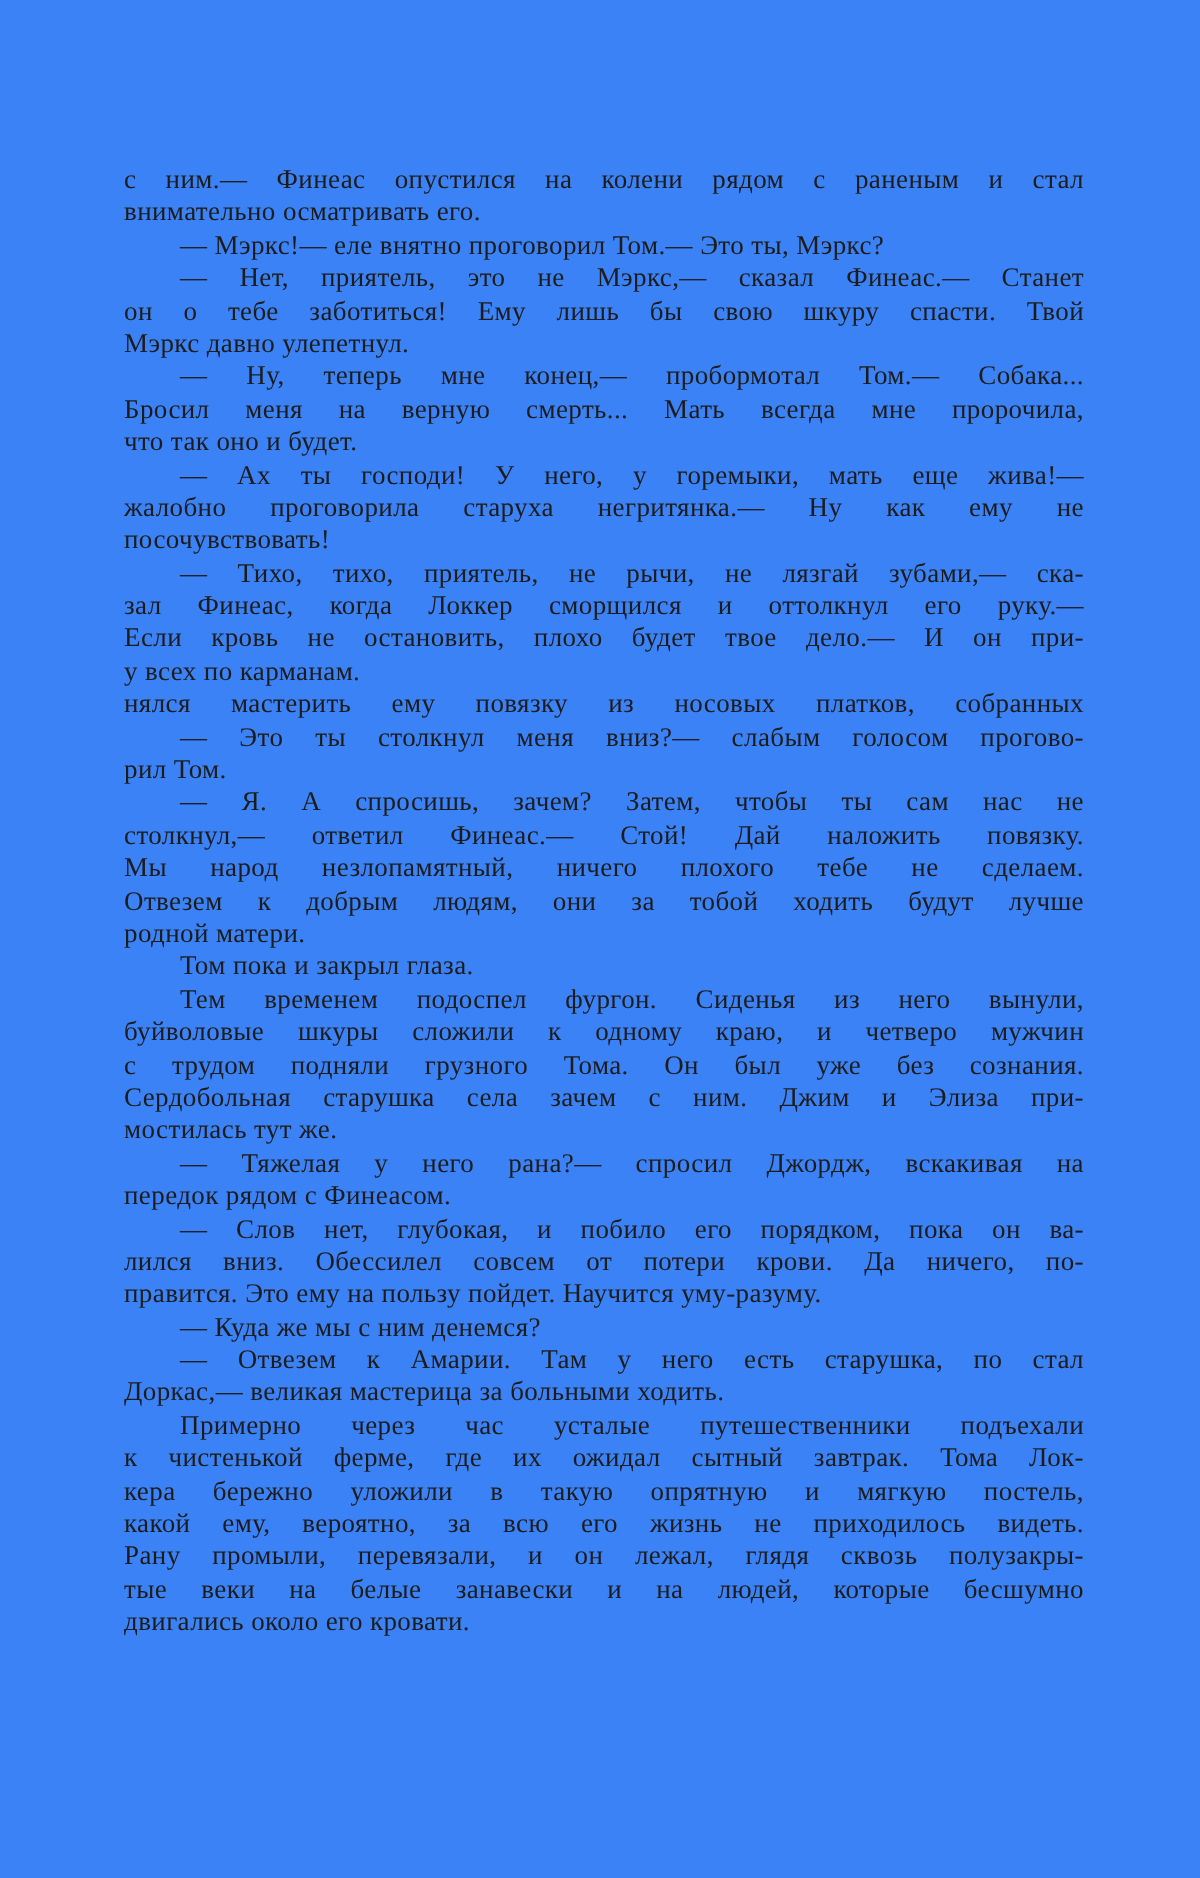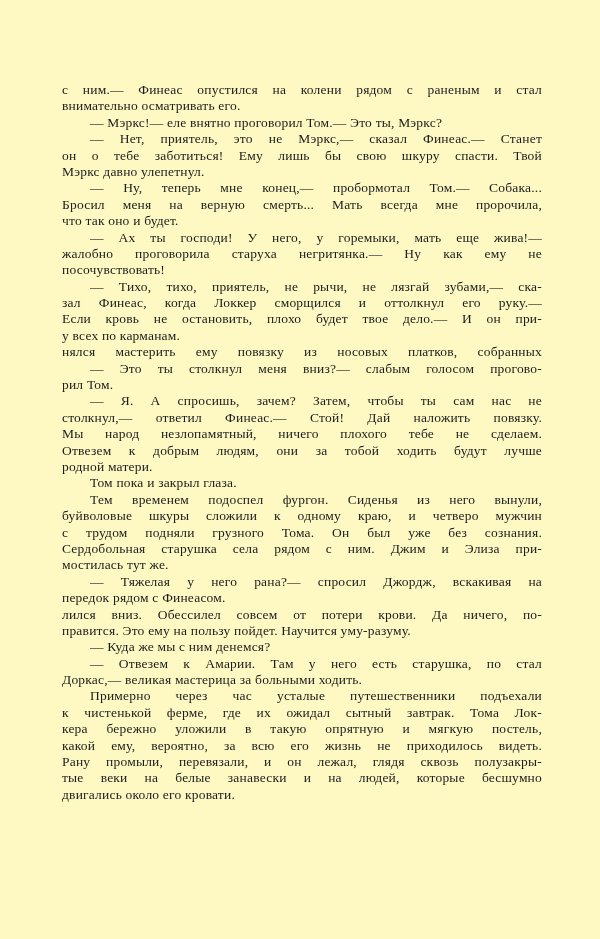--- a/index.html
+++ b/index.html
@@ -7,21 +7,21 @@
     padding: 0;
     width: 600px;
     height: 939px;
     background: #ffffff;
     overflow: hidden;
   }
   .book-page {
     position: relative;
     width: 600px;
     height: 939px;
-    background: #fef9c3;
+    background: #3b82f6;
   }
   .text-block {
     position: absolute;
     left: 62px;
     top: 82px;
     width: 480px;
     font-family: "Liberation Serif", "DejaVu Serif", serif;
     font-size: 13.5px;
     line-height: 16.4px;
     color: #1c1c1c;
@@ -68,24 +68,25 @@
       <div class="text-line para-end">рил Том.</div>
       <div class="text-line para-start">— Я. А спросишь, зачем? Затем, чтобы ты сам нас не</div>
       <div class="text-line">столкнул,— ответил Финеас.— Стой! Дай наложить повязку.</div>
       <div class="text-line">Мы народ незлопамятный, ничего плохого тебе не сделаем.</div>
       <div class="text-line">Отвезем к добрым людям, они за тобой ходить будут лучше</div>
       <div class="text-line para-end">родной матери.</div>
       <div class="text-line para-start para-end">Том пока и закрыл глаза.</div>
       <div class="text-line para-start">Тем временем подоспел фургон. Сиденья из него вынули,</div>
       <div class="text-line">буйволовые шкуры сложили к одному краю, и четверо мужчин</div>
       <div class="text-line">с трудом подняли грузного Тома. Он был уже без сознания.</div>
-      <div class="text-line">Сердобольная старушка села рядом с ним. Джим и Элиза при-</div>
+      <div class="text-line">Сердобольная старушка села зачем с ним. Джим и Элиза при-</div>
       <div class="text-line para-end">мостилась тут же.</div>
       <div class="text-line para-start">— Тяжелая у него рана?— спросил Джордж, вскакивая на</div>
       <div class="text-line para-end">передок рядом с Финеасом.</div>
+      <div class="text-line para-start">— Слов нет, глубокая, и побило его порядком, пока он ва-</div>
       <div class="text-line">лился вниз. Обессилел совсем от потери крови. Да ничего, по-</div>
       <div class="text-line para-end">правится. Это ему на пользу пойдет. Научится уму-разуму.</div>
       <div class="text-line para-start para-end">— Куда же мы с ним денемся?</div>
       <div class="text-line para-start">— Отвезем к Амарии. Там у него есть старушка, по стал</div>
       <div class="text-line para-end">Доркас,— великая мастерица за больными ходить.</div>
       <div class="text-line para-start">Примерно через час усталые путешественники подъехали</div>
       <div class="text-line">к чистенькой ферме, где их ожидал сытный завтрак. Тома Лок-</div>
       <div class="text-line">кера бережно уложили в такую опрятную и мягкую постель,</div>
       <div class="text-line">какой ему, вероятно, за всю его жизнь не приходилось видеть.</div>
       <div class="text-line">Рану промыли, перевязали, и он лежал, глядя сквозь полузакры-</div>

